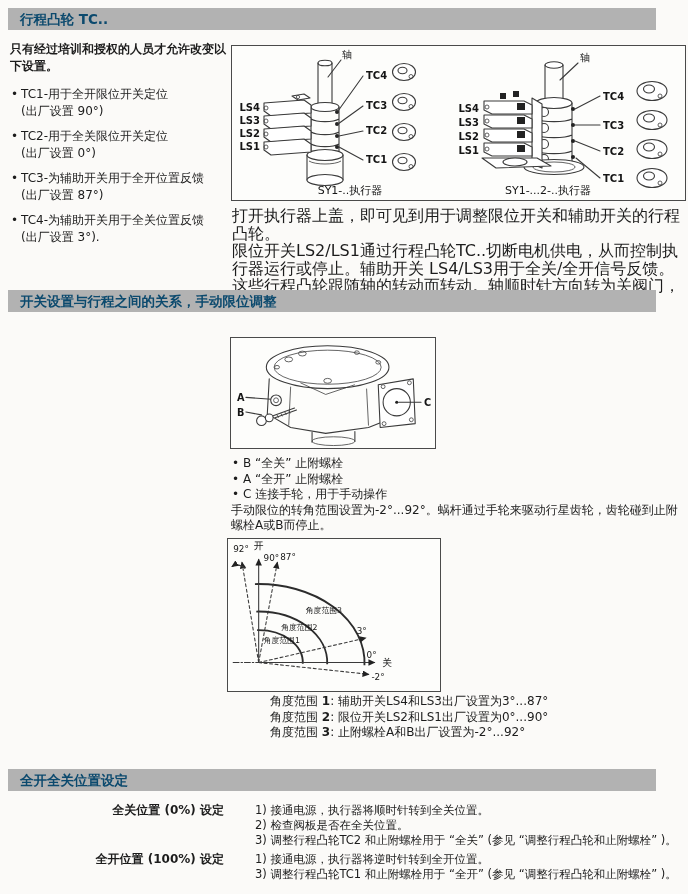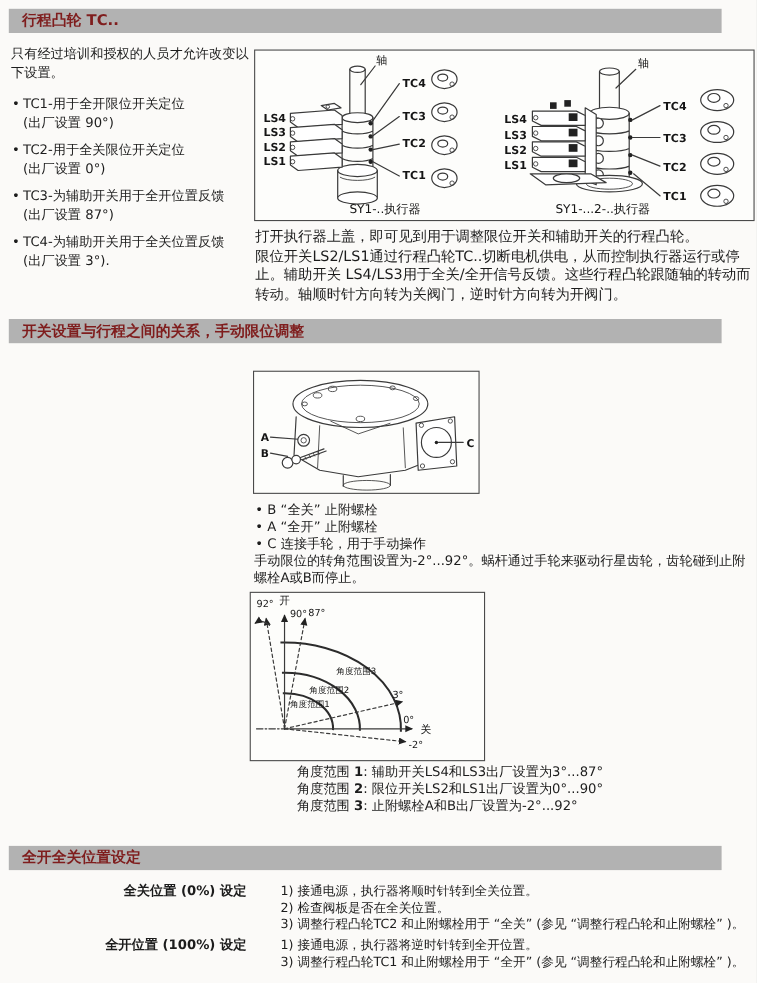--- a/index.html
+++ b/index.html
@@ -1,27 +1,27 @@
 <!DOCTYPE html>
 <html><head>
 <meta charset="utf-8">
 <style>
   html,body{margin:0;padding:0;background:#e6e6e4;}
   .page{position:relative;width:688px;height:894px;background:#fbfaf8;overflow:hidden;
         font-family:"DejaVu Sans",sans-serif;color:#1c1c1c;}
-  .hdr{position:absolute;left:8px;width:648px;height:22px;background:#b2b2b2;color:#7f1d1d;
+  .hdr{position:absolute;left:8px;width:648px;height:22px;background:#b2b2b2;color:#0c4a6e;
        font-weight:bold;font-size:13.5px;line-height:22px;padding-left:12px;box-sizing:border-box;}
   #hdr1{top:8px;} #hdr2{top:290px;} #hdr3{top:769px;}
   .leftcol{position:absolute;left:10px;top:41px;width:218px;font-size:12px;line-height:17px;}
-  .intro{margin:0 0 11px 0;}
+  .intro{margin:0 0 11px 0;font-weight:bold;}
   .b-item{position:relative;margin:0 0 8px 0;padding-left:11px;}
   .b-item::before{content:"•";position:absolute;left:1px;top:0;}
   .diagbox{position:absolute;left:231px;top:45px;width:455px;height:156px;border:1.5px solid #4a4a4a;
            background:#fdfdfb;box-sizing:border-box;}
-  .para{position:absolute;left:232px;top:207px;width:455px;font-size:13px;line-height:17.5px;}
+  .para{position:absolute;left:232px;top:207px;width:455px;font-size:16px;line-height:17.5px;}
   .para p{margin:0;}
   .valvebox{position:absolute;left:230px;top:337px;width:206px;height:112px;border:1.5px solid #4a4a4a;
             background:#fdfdfb;box-sizing:border-box;}
   .sec2text{position:absolute;left:231px;top:456px;width:456px;font-size:12px;line-height:15.5px;}
   .s2b{position:relative;padding-left:12px;}
   .s2b::before{content:"•";position:absolute;left:1px;top:0;}
   .anglebox{position:absolute;left:227px;top:538px;width:214px;height:154px;border:1.5px solid #4a4a4a;
             background:#fdfdfb;box-sizing:border-box;}
   .ranges{position:absolute;left:230px;top:694px;width:456px;font-size:12px;line-height:15.5px;margin-left:40px;}
   .ranges b{font-weight:bold;}

